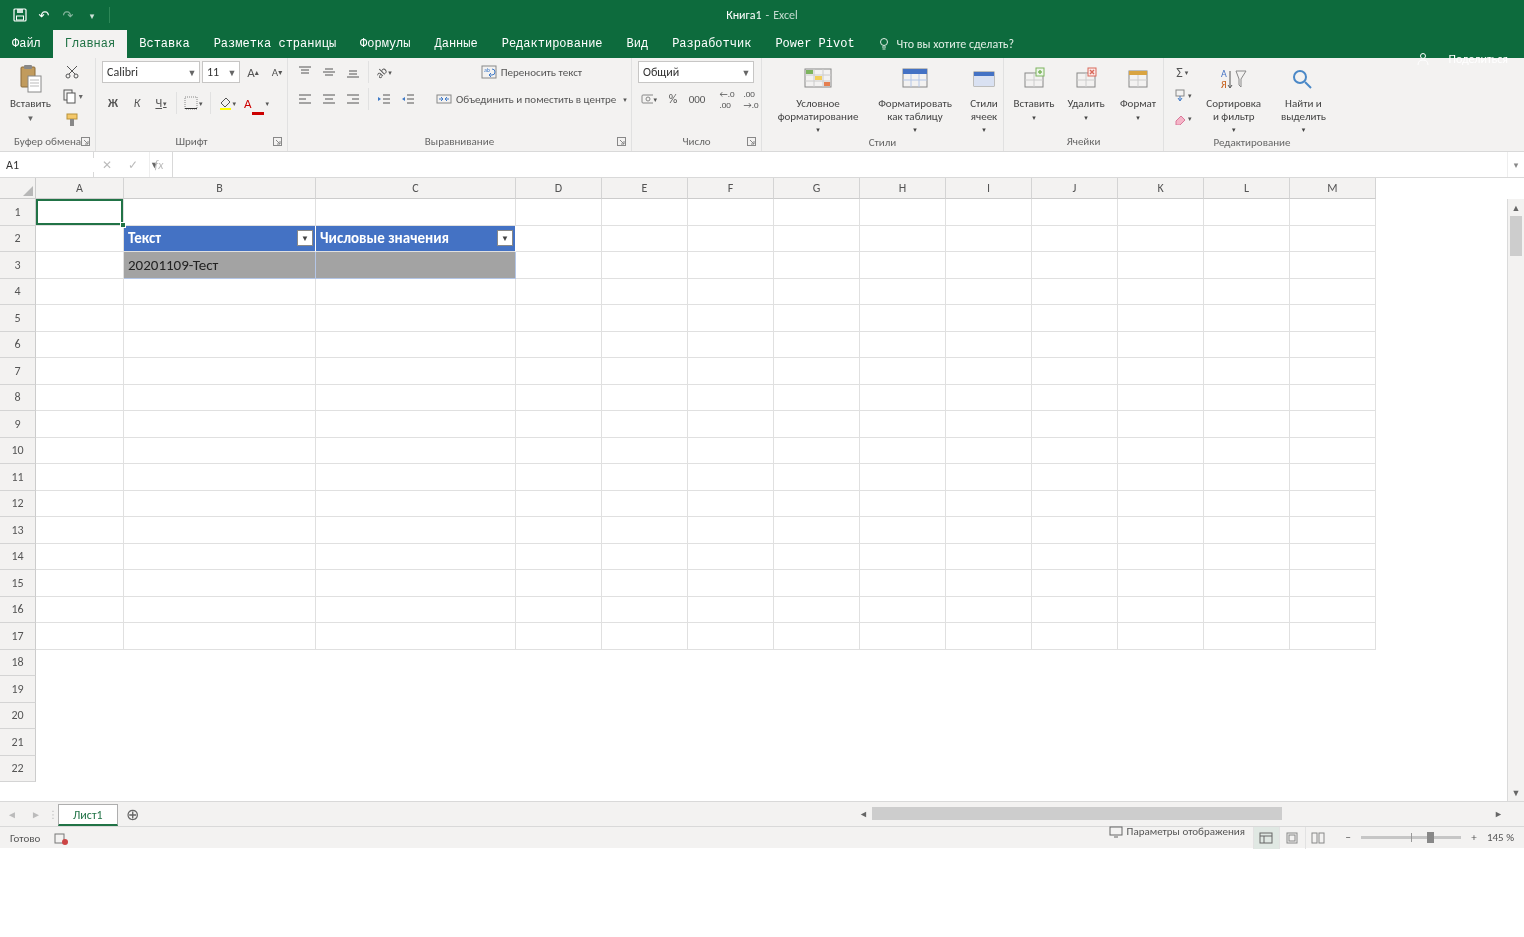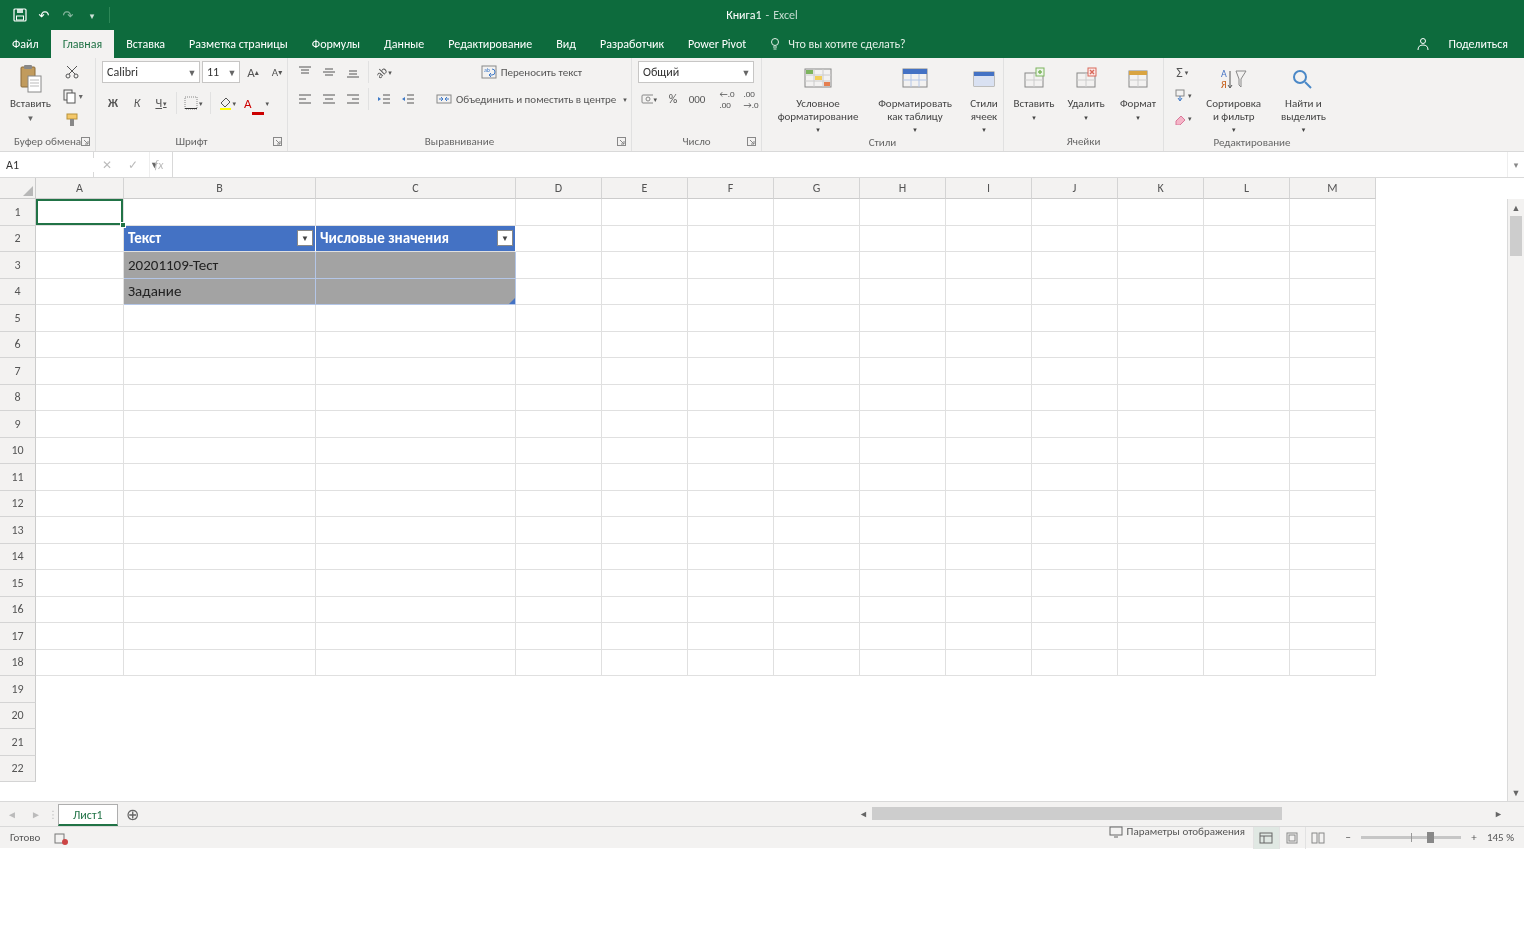--- a/index.html
+++ b/index.html
@@ -12,25 +12,25 @@
   .qat .sep { width:1px;height:16px;background:#2d8757;margin:0 3px;}
   .title-center { position:absolute; left:50%; transform:translateX(-50%); display:flex; gap:4px;}
   .title-center .dim{opacity:.75;}
   .win-right { position:absolute; right:0; display:flex; align-items:center;}
   .login-btn{background:#fff;color:#0d6b3d;padding:1px 10px;font-size:11px;border-radius:1px;margin-right:10px;cursor:pointer;}
   .win-btn{width:46px;height:30px;display:flex;align-items:center;justify-content:center;cursor:pointer;}
   .win-btn svg{stroke:#fff;fill:none;}
 
   
   .tabsrow { height: 28px; background:#0d6b3d; display:flex; align-items:stretch; color:#fff; font-size:12px; position:relative;}
-  .tab{padding:0 12px;display:flex;align-items:center;cursor:pointer;white-space:nowrap;}
+  .tab{padding:0 12px;display:flex;align-items:center;cursor:pointer;white-space:nowrap;font-family:Liberation Mono, monospace;}
   .tab.file{background:#0d6b3d;}
   .tab.active{background:#f3f2f1;color:#217346;}
   .tellme{display:flex;align-items:center;gap:6px;padding:0 10px;color:#e2efe6;cursor:text;}
-  .share{position:absolute;right:6px;top:0;height:28px;display:flex;align-items:center;gap:19px;padding:0 10px;cursor:pointer;}
+  .share{position:absolute;right:6px;top:15px;height:28px;display:flex;align-items:center;gap:19px;padding:0 10px;cursor:pointer;}
 
   
   .ribbon{height:94px;background:#f3f2f1;border-bottom:1px solid #d9d9d9;display:flex;}
   .group{border-right:1px solid #e1e1e1;display:flex;flex-direction:column;justify-content:space-between;padding:3px 6px 0 6px;position:relative;}
   .group-body{flex:1;display:flex;align-items:flex-start;gap:4px;}
   .group-label{height:16px;font-size:11px;color:#666;text-align:center;position:relative;}
   .group-label .dlaunch{position:absolute;right:-2px;top:2px;width:10px;height:10px;cursor:pointer;}
   .big-btn{display:flex;flex-direction:column;align-items:center;justify-content:flex-start;gap:3px;padding:2px 4px;cursor:pointer;font-size:11px;color:#444;text-align:center;line-height:1.15;min-width:48px;}
   .big-btn .ic{width:32px;height:32px;background:#fff0;display:flex;align-items:center;justify-content:center;}
   .col{display:flex;flex-direction:column;gap:2px;}
@@ -87,21 +87,21 @@
   .sheettabs{display:flex;align-items:flex-end;}
   .sheettab{height:22px;padding:0 14px;background:#fff;border:1px solid #aeaeae;border-bottom:2px solid #217346;font-size:12px;color:#217346;display:flex;align-items:center;cursor:pointer;}
   .addsheet{width:30px;display:flex;align-items:center;justify-content:center;color:#666;cursor:pointer;}
   .hscroll{position:absolute;right:17px;left:855px;top:3px;height:17px;background:#f3f2f1;display:flex;}
   .hscroll .b{width:17px;text-align:center;font-size:9px;color:#666;cursor:pointer;line-height:17px;}
   .hscroll .track{flex:1;position:relative;}
   .hscroll .thumb{position:absolute;left:0;top:2px;bottom:2px;width:410px;background:#cdcdcd;cursor:pointer;}
 
   
   .status{height:22px;background:#f3f2f1;border-top:1px solid #d9d9d9;display:flex;align-items:center;font-size:11px;color:#555;}
-  .status .l{padding:0 10px;display:flex;gap:14px;align-items:center;}
+  .status .l{padding:0 10px;display:flex;gap:14px;align-items:flex-end;}
   .status .r{margin-left:auto;display:flex;align-items:center;gap:0;}
   .status .btn{padding:16px 8px;height:22px;display:flex;align-items:flex-end;cursor:pointer;gap:4px;}
   .viewbtns{display:flex;}
   .viewbtns .v{width:26px;height:22px;display:flex;align-items:center;justify-content:center;cursor:pointer;border-left:1px solid #e2e2e2;}
   .viewbtns .v.active{background:#e0e8e3;}
   .zoom{display:flex;align-items:center;gap:6px;padding:0 10px;}
   .zslider{width:100px;height:3px;background:#c6c6c6;position:relative;cursor:pointer;}
   .zslider .tick{position:absolute;left:50%;top:-3px;width:1px;height:9px;background:#999;}
   .zslider .knob{position:absolute;top:-4px;width:7px;height:11px;background:#888;left:66%;}
   .zpm{width:14px;text-align:center;cursor:pointer;}
@@ -618,37 +618,20 @@
         <div class="cell" style="width: 86px;"></div>
         <div class="cell" style="width: 86px;"></div>
         <div class="cell" style="width: 86px;"></div>
         <div class="cell" style="width: 86px;"></div>
         <div class="cell" style="width: 86px;"></div>
       </div>
       <div class="crow">
         <div class="cell" style="width: 88px;"></div>
         <div class="cell tbl-cell tbl-band1" style="width: 192px;">20201109-Тест</div>
         <div class="cell tbl-cell tbl-band1" style="width: 200px;"></div>
-        <div class="cell" style="width: 86px;"></div>
-        <div class="cell" style="width: 86px;"></div>
-        <div class="cell" style="width: 86px;"></div>
-        <div class="cell" style="width: 86px;"></div>
-        <div class="cell" style="width: 86px;"></div>
-        <div class="cell" style="width: 86px;"></div>
-        <div class="cell" style="width: 86px;"></div>
-        <div class="cell" style="width: 86px;"></div>
-        <div class="cell" style="width: 86px;"></div>
-        <div class="cell" style="width: 86px;"></div>
-      </div>
-      <div class="crow">
-        <div class="cell" style="width: 88px;"></div>
-        <div class="cell tbl-cell tbl-band1" style="width: 192px;">Задание</div>
-        <div class="cell tbl-cell tbl-band1" style="width: 200px; position: relative;">
-          <span class="tblhandle" style="right: 0px; bottom: 0px;"></span>
-        </div>
         <div class="cell" style="width: 86px;"></div>
         <div class="cell" style="width: 86px;"></div>
         <div class="cell" style="width: 86px;"></div>
         <div class="cell" style="width: 86px;"></div>
         <div class="cell" style="width: 86px;"></div>
         <div class="cell" style="width: 86px;"></div>
         <div class="cell" style="width: 86px;"></div>
         <div class="cell" style="width: 86px;"></div>
         <div class="cell" style="width: 86px;"></div>
         <div class="cell" style="width: 86px;"></div>

